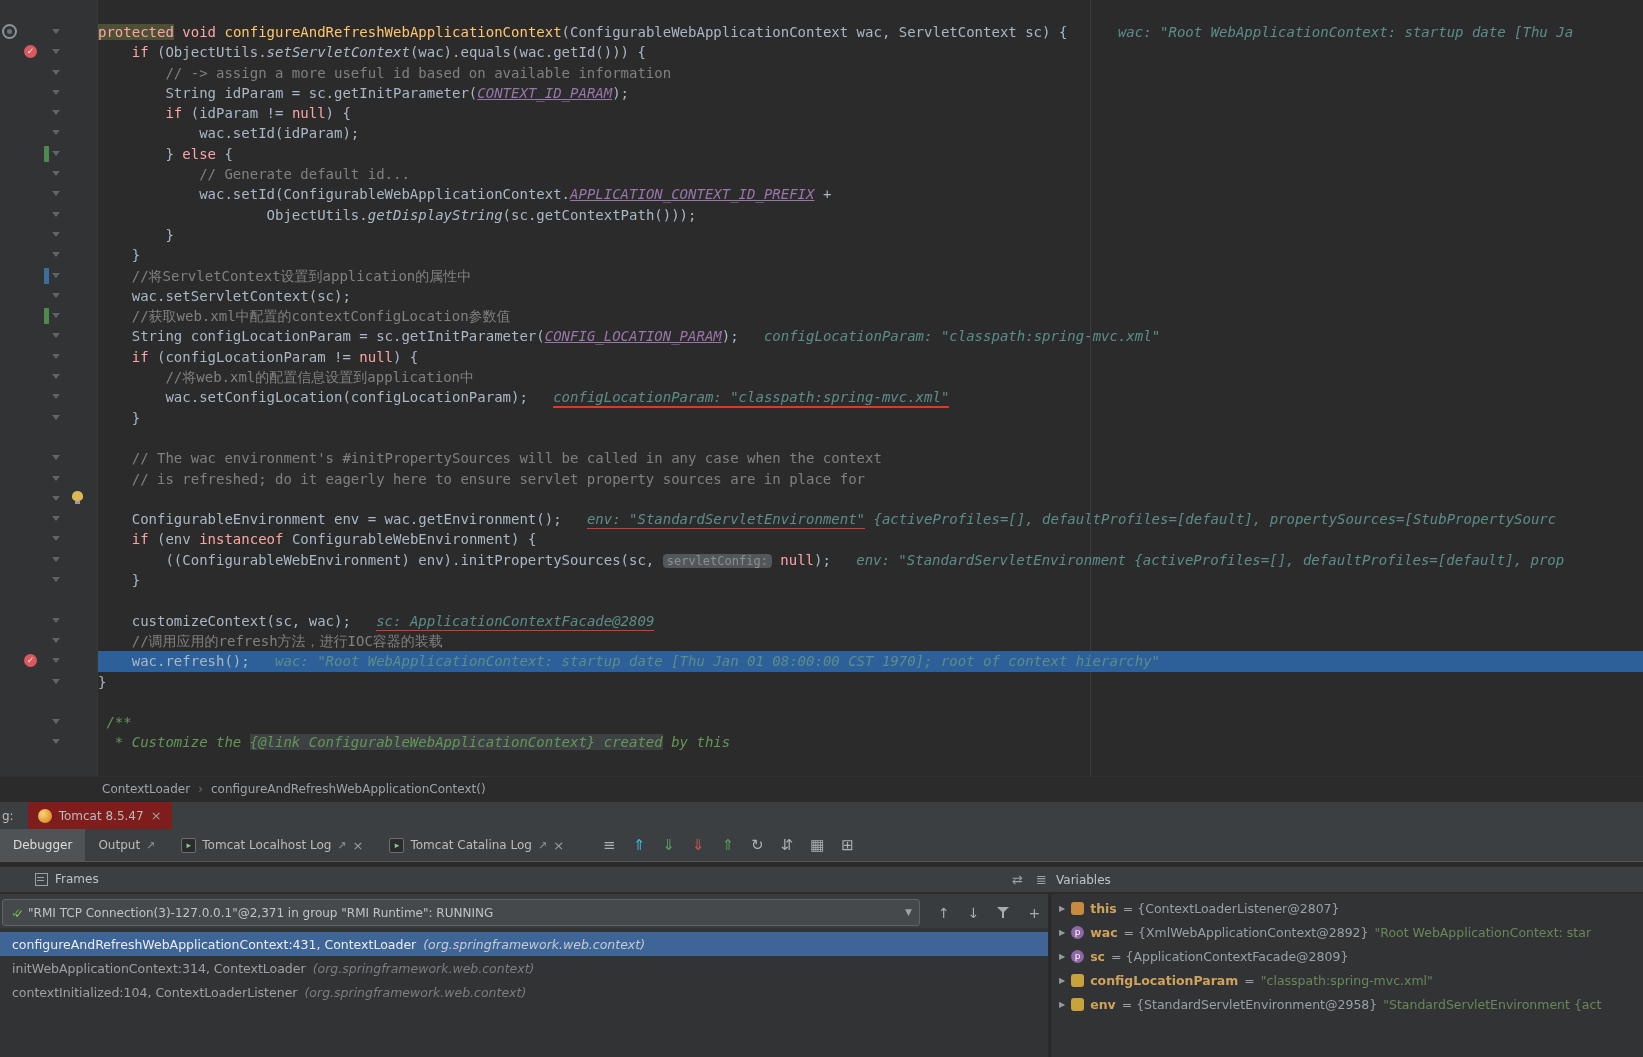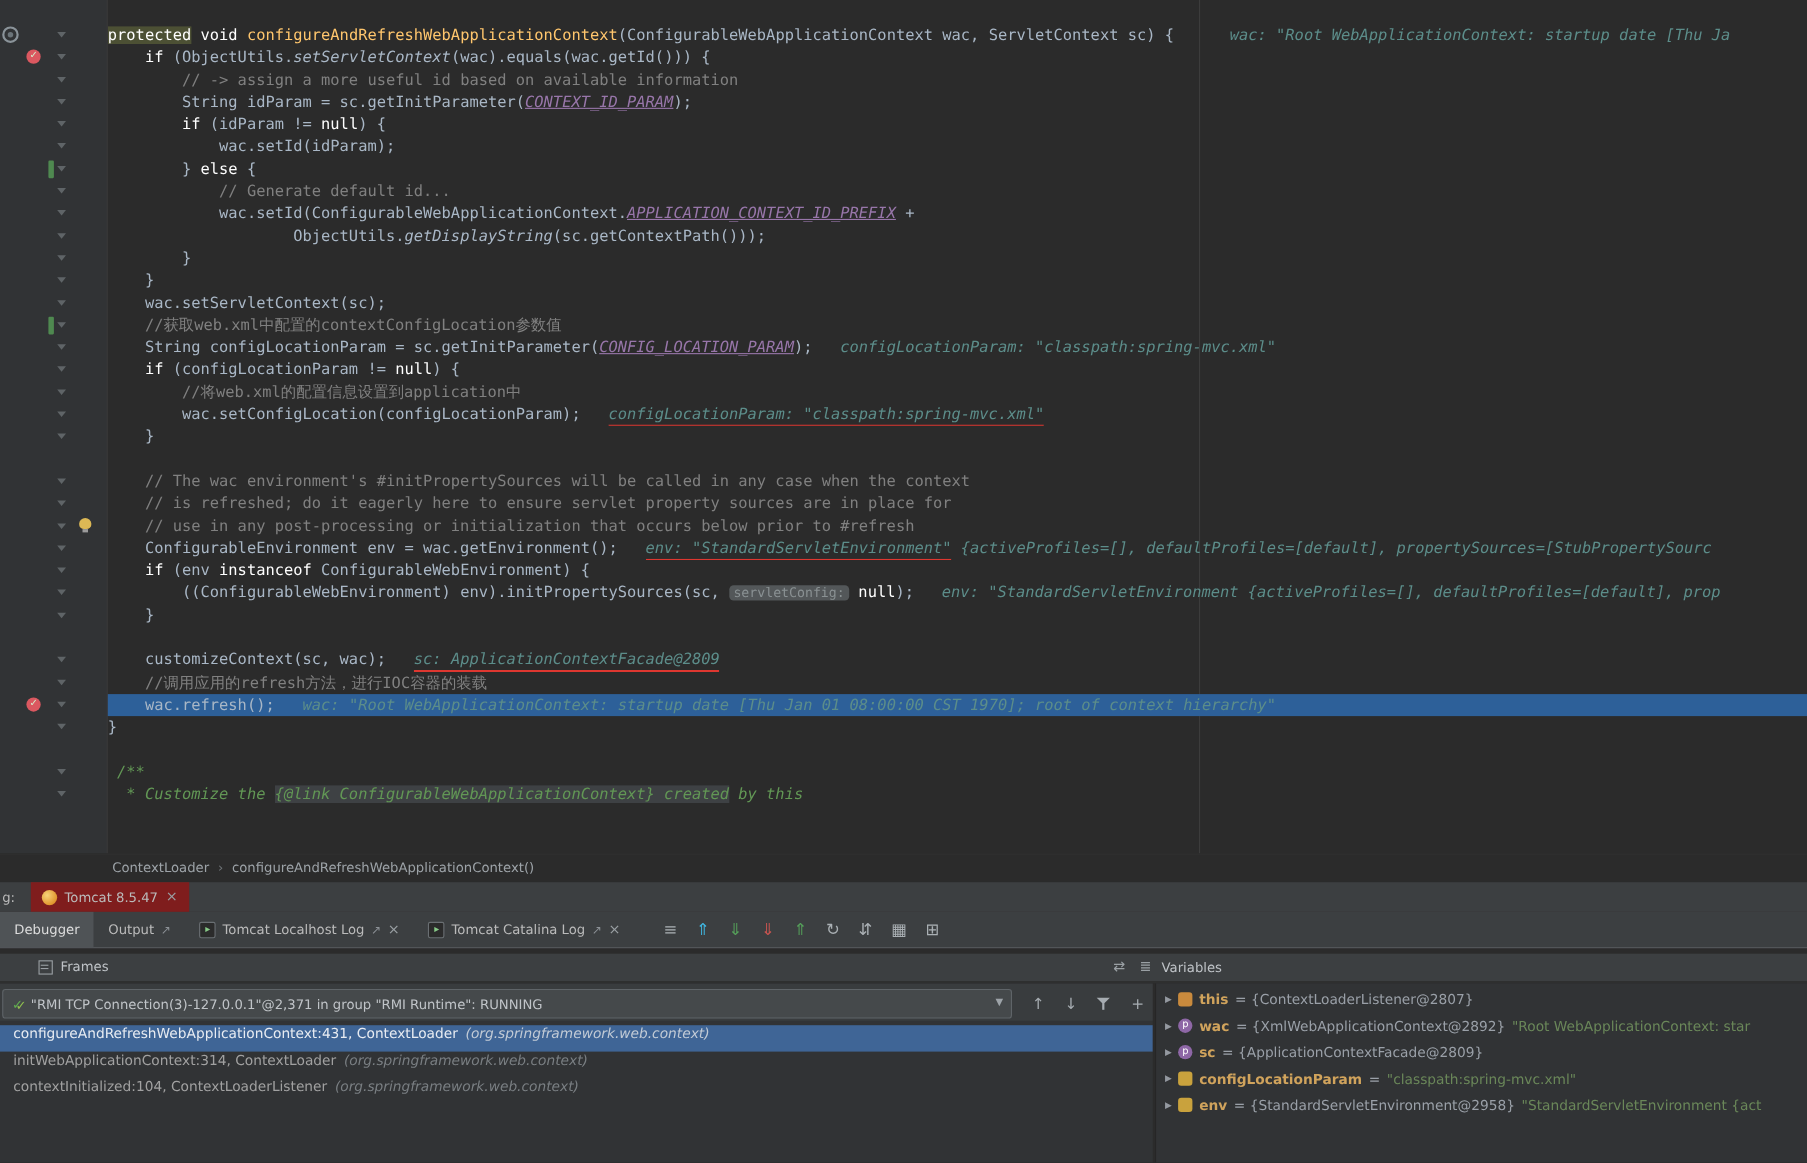--- a/index.html
+++ b/index.html
@@ -11,21 +11,21 @@
   
   #editor{position:absolute;left:0;top:0;width:1643px;height:776px;background:#2b2b2b;overflow:hidden;}
   #gutter-bg{position:absolute;left:0;top:0;width:97px;height:100%;background:#313335;border-right:1px solid #383838;}
   #margin-guide{position:absolute;left:1090px;top:0;width:1px;height:100%;background:#3c3c3c;}
   #code-lines{position:absolute;left:0;top:22px;right:0;font-family:"DejaVu Sans Mono","Liberation Mono",monospace;font-size:14px;line-height:20.3px;}
   .line{display:flex;height:20.3px;position:relative;}
   .gut{flex:0 0 98px;width:98px;position:relative;}
   .code{flex:1;white-space:pre;overflow:hidden;color:#a9b7c6;}
   .line.exec .code{background:#2d6099;}
   
-  .kw{color:#ffffff;margin-top:35px;}
+  .kw{color:#fca5a5;margin-top:35px;}
   .pl{color:#a9b7c6;}
   .cm{color:#808080;}
   .cn{color:#9876aa;font-style:italic;text-decoration:underline;}
   .md{color:#ffc66d;}
   .st{font-style:italic;}
   .doc{color:#629755;font-style:italic;}
   .docsel{color:#629755;font-style:italic;background:#3e4144;}
   .hint{color:#5c8d8a;font-style:italic;}
   .redline{border-bottom:3px solid #de3730;padding-bottom:1px;border-radius:2px;}
   .chip{background:#535759;color:#8a9193;border-radius:4px;padding:0 4px;font-size:12px;}
@@ -77,21 +77,21 @@
   #frames-panel{position:absolute;left:0;top:894px;width:1048px;height:163px;background:#313335;overflow:hidden;}
   .thread-row{height:34px;display:flex;align-items:center;padding:3px 2px 0 2px;background:#393c3e;box-sizing:border-box;}
   .thread-combo{flex:0 0 918px;height:27px;background:#45494b;border:1px solid #5f6468;border-radius:3px;display:flex;align-items:center;gap:7px;padding:0 8px;color:#c0c4c8;font-size:12px;position:relative;box-sizing:border-box;white-space:nowrap;overflow:hidden;}
   .thread-check{color:#5fad4f;font-weight:bold;font-size:12px;text-shadow:3px 1px 0 #8fbf4f;}
   .combo-arrow{position:absolute;right:7px;top:7px;color:#9da3a8;font-size:9px;}
   .thread-actions{display:flex;align-items:center;gap:18px;margin-left:18px;color:#a6acb1;font-size:14px;}
   .funnel{position:relative;width:13px;height:13px;display:inline-block;}
   .funnel::before{content:"";position:absolute;left:0;top:1px;border-left:6px solid transparent;border-right:6px solid transparent;border-top:6px solid #a6acb1;}
   .funnel::after{content:"";position:absolute;left:5px;top:6px;width:2px;height:6px;background:#a6acb1;}
   #frames-list{margin-top:4px;}
-  .frame-row{height:24px;display:flex;align-items:flex-start;gap:7px;padding-left:12px;font-size:12.5px;color:#a1a1a1;white-space:nowrap;overflow:hidden;}
+  .frame-row{height:24px;display:flex;align-items:center;gap:7px;padding-left:12px;font-size:12.5px;color:#a1a1a1;white-space:nowrap;overflow:hidden;}
   .frame-row .pkg{color:#7a7f83;font-style:italic;}
   .frame-row.sel{background:#3f6596;color:#e8ecf2;}
   .frame-row.sel .pkg{color:#c2cbd6;}
 
   
   #variables-panel{position:absolute;left:1050px;top:894px;right:0;height:163px;background:#313335;border-left:1px solid #262626;overflow:hidden;padding-top:2px;box-sizing:border-box;}
   .var-row{height:24px;display:flex;align-items:center;gap:6px;padding-left:8px;font-size:12.5px;white-space:nowrap;overflow:hidden;}
   .twisty{color:#9499a0;font-size:8px;}
   .var-icon{flex:0 0 13px;width:13px;height:13px;border-radius:50%;font-size:9px;line-height:13px;text-align:center;color:#ffffff;}
   .ic-param{background:#8e67a6;}
@@ -178,20 +178,27 @@
         <div class="code"><span class="pl">        }</span></div>
       </div>
       <div class="line">
         <div class="gut">
           <span class="fold"></span>
         </div>
         <div class="code"><span class="pl">    }</span></div>
       </div>
       <div class="line">
         <div class="gut">
+          <span class="vcs blue"></span>
+          <span class="fold"></span>
+        </div>
+        <div class="code"><span class="pl">    </span><span class="cm">//将ServletContext设置到application的属性中</span></div>
+      </div>
+      <div class="line">
+        <div class="gut">
           <span class="fold"></span>
         </div>
         <div class="code"><span class="pl">    </span><span class="pl">wac.setServletContext(sc);</span></div>
       </div>
       <div class="line">
         <div class="gut">
           <span class="vcs green"></span>
           <span class="fold"></span>
         </div>
         <div class="code"><span class="pl">    </span><span class="cm">//获取web.xml中配置的contextConfigLocation参数值</span></div>
@@ -240,21 +247,21 @@
         <div class="gut">
           <span class="fold"></span>
         </div>
         <div class="code"><span class="pl">    </span><span class="cm">// is refreshed; do it eagerly here to ensure servlet property sources are in place for</span></div>
       </div>
       <div class="line">
         <div class="gut">
           <span class="fold"></span>
           <span class="bulb"></span>
         </div>
-        <div class="code"><span class="pl">    </span><span class="cm">// use in any post-processing or initialization that occurs below prior to #refresh</span></div>
+        <div class="code"><span class="pl">    </span></div>
       </div>
       <div class="line">
         <div class="gut">
           <span class="fold"></span>
         </div>
         <div class="code"><span class="pl">    </span><span class="pl">ConfigurableEnvironment env = wac.getEnvironment();</span><span class="pl">   </span><span class="hint redline">env: "StandardServletEnvironment"</span><span class="hint"> {activeProfiles=[], defaultProfiles=[default], propertySources=[StubPropertySourc</span></div>
       </div>
       <div class="line">
         <div class="gut">
           <span class="fold"></span>

